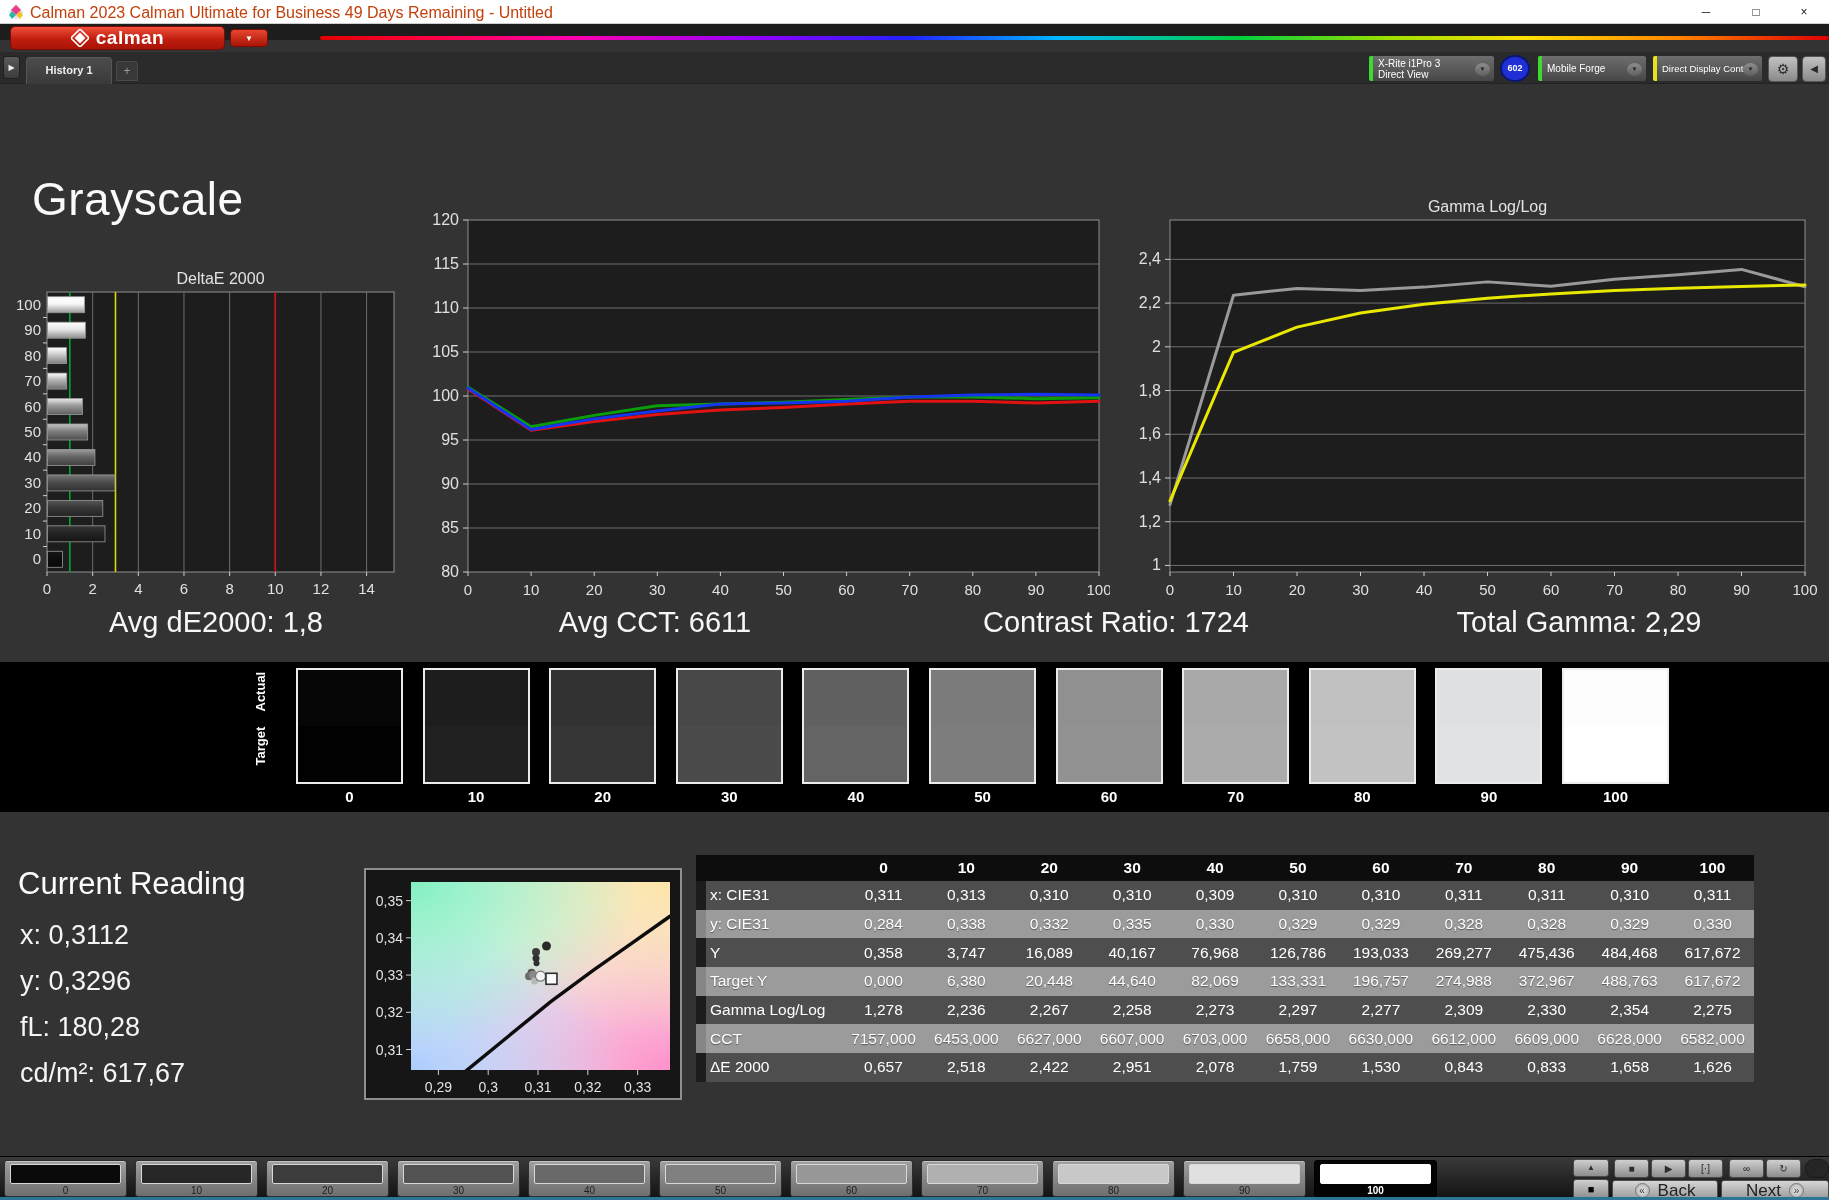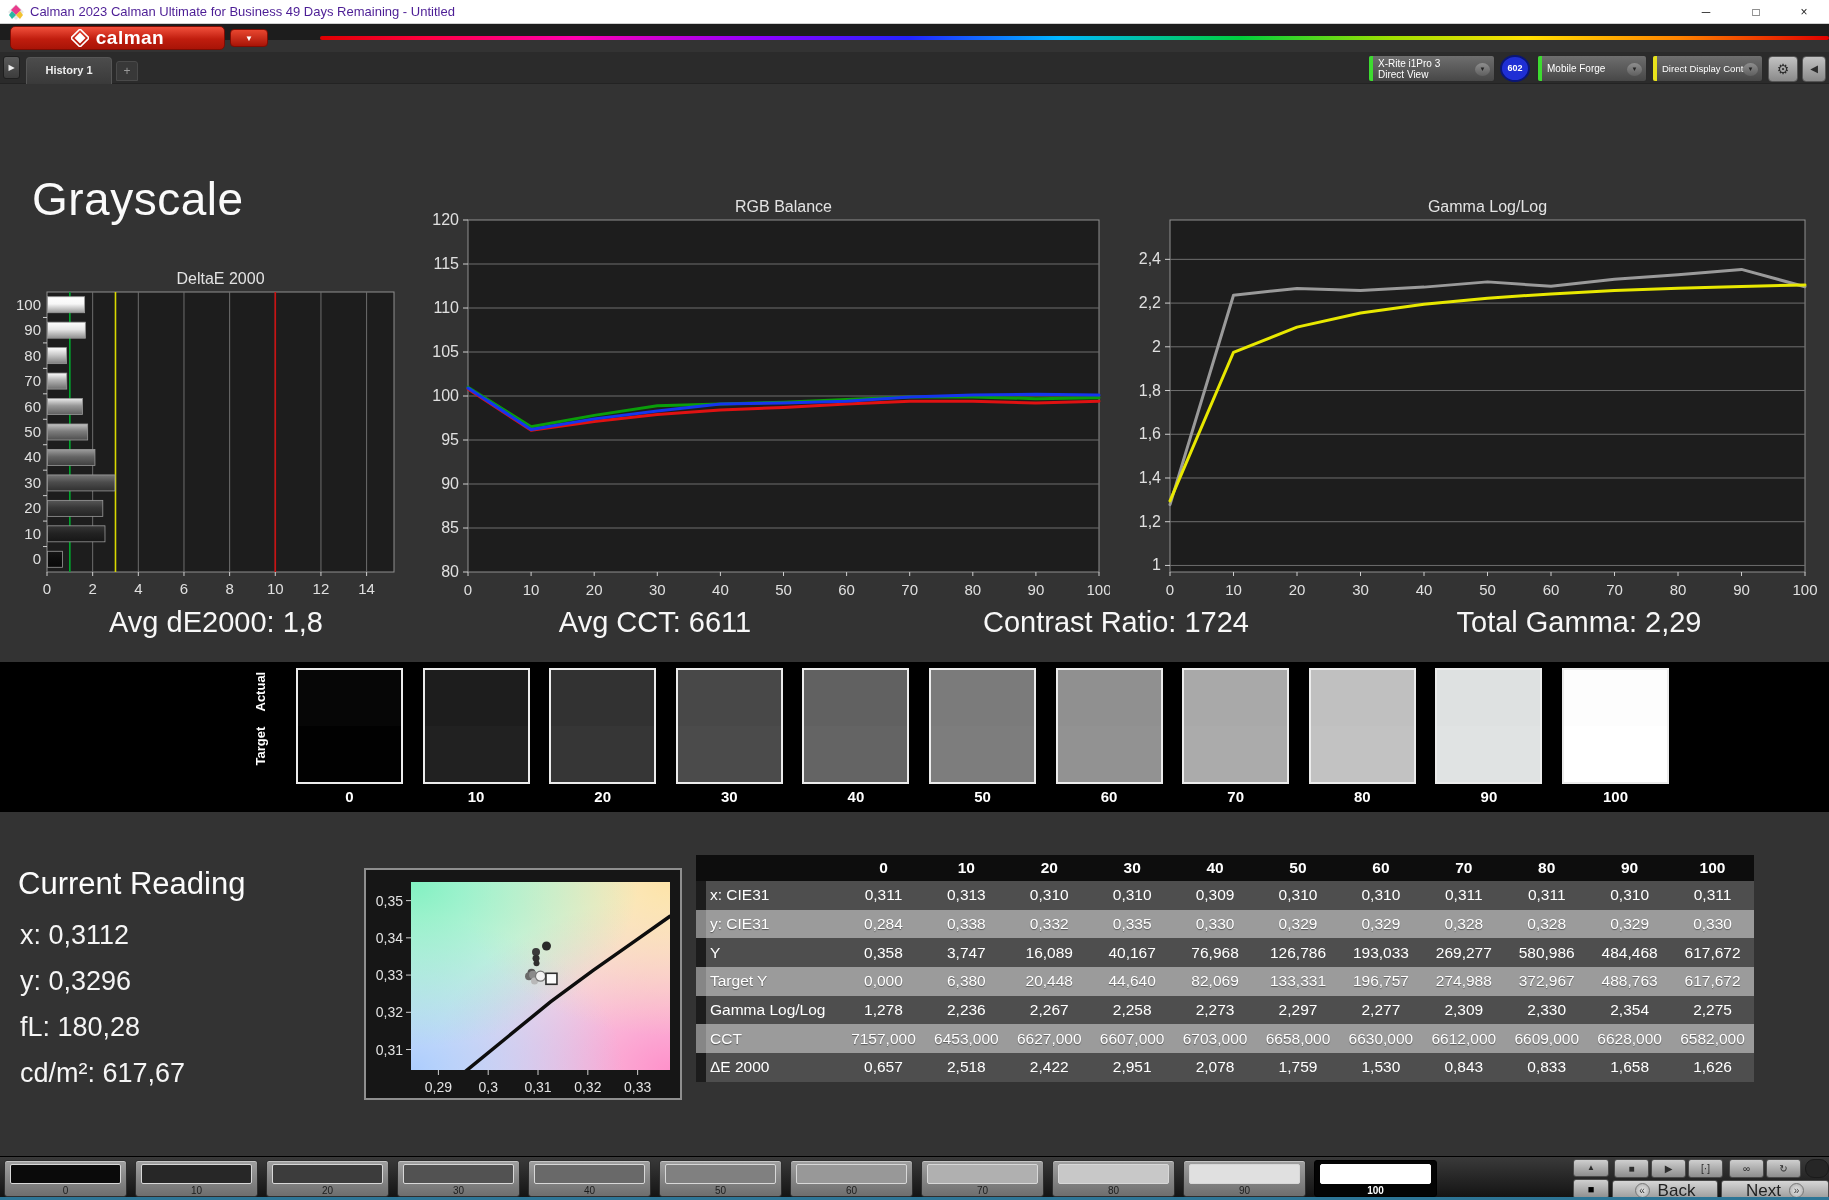--- a/index.html
+++ b/index.html
@@ -2,21 +2,21 @@
 <html><head>
 <meta charset="utf-8">
 <style>
   * { margin:0; padding:0; box-sizing:border-box; }
   html,body { width:1829px; height:1200px; overflow:hidden; background:#333; }
   body { font-family:"Liberation Sans", sans-serif; position:relative; -webkit-font-smoothing:antialiased; }
   .abs { position:absolute; }
 
   
   .titlebar { position:absolute; left:0; top:0; width:1829px; height:24px; background:#fff; border-bottom:1px solid #d0d0d0; }
-  .titlebar .title { position:absolute; left:30px; top:4px; font-size:13px; color:#4c1d95; white-space:nowrap; }
+  .titlebar .title { position:absolute; left:30px; top:4px; font-size:16px; color:#c2410c; white-space:nowrap; }
   .winbtn { position:absolute; top:0; width:46px; height:24px; text-align:center; line-height:24px; font-size:12px; color:#222; cursor:default; }
 
   
   .logobar { position:absolute; left:0; top:24px; width:1829px; height:16px; background:#1d1d1d; }
   .brand-btn { position:absolute; left:10px; top:2px; width:215px; height:24px; border-radius:5px;
      background:linear-gradient(#f1503c,#c01d0e 55%,#a81407); border:1px solid #7d0d04;
      display:flex; align-items:center; justify-content:center; gap:7px; }
   .brand-btn span { color:#fff; font-size:19px; font-weight:bold; letter-spacing:.5px; }
   .brand-arrow { position:absolute; left:230px; top:5px; width:38px; height:18px; border-radius:4px;
      background:linear-gradient(#e8462f,#a81407); border:1px solid #7d0d04; color:#fff; font-size:8px; text-align:center; line-height:17px; }
@@ -271,21 +271,20 @@
         <line x1="265.2894736842105" y1="302" x2="265.2894736842105" y2="306" stroke="#cfcfcf" stroke-width="1"></line>
         <text x="265.2894736842105" y="324" font-size="15" fill="#e0e0e0" text-anchor="middle">10</text>
         <line x1="310.94736842105266" y1="302" x2="310.94736842105266" y2="306" stroke="#cfcfcf" stroke-width="1"></line>
         <text x="310.94736842105266" y="324" font-size="15" fill="#e0e0e0" text-anchor="middle">12</text>
         <line x1="356.60526315789474" y1="302" x2="356.60526315789474" y2="306" stroke="#cfcfcf" stroke-width="1"></line>
         <text x="356.60526315789474" y="324" font-size="15" fill="#e0e0e0" text-anchor="middle">14</text>
       </svg>
   </div>
 
   <div class="chart" style="left:400px;top:76px;width:710px;height:450px">
-    <div class="chart-title" style="left:68px;top:38px;width:631px">RGB Balance</div>
     <svg id="svg-rgb" width="710" height="450">
         <rect x="68" y="60" width="631" height="352" fill="#1d1d1d" stroke="#8f8f8f" stroke-width="1"></rect>
         <line x1="63" y1="412" x2="68" y2="412" stroke="#cfcfcf" stroke-width="1"></line>
         <text x="59" y="417" font-size="16" fill="#e0e0e0" text-anchor="end">80</text>
         <line x1="68" y1="368" x2="699" y2="368" stroke="#6e6e6e" stroke-width="1"></line>
         <line x1="63" y1="368" x2="68" y2="368" stroke="#cfcfcf" stroke-width="1"></line>
         <text x="59" y="373" font-size="16" fill="#e0e0e0" text-anchor="end">85</text>
         <line x1="68" y1="324" x2="699" y2="324" stroke="#6e6e6e" stroke-width="1"></line>
         <line x1="63" y1="324" x2="68" y2="324" stroke="#cfcfcf" stroke-width="1"></line>
         <text x="59" y="329" font-size="16" fill="#e0e0e0" text-anchor="end">90</text>
@@ -562,21 +561,21 @@
         <div class="cell" style="background: rgb(28, 28, 28);"></div>
         <div class="cell lab">Y</div>
         <div class="cell">0,358</div>
         <div class="cell">3,747</div>
         <div class="cell">16,089</div>
         <div class="cell">40,167</div>
         <div class="cell">76,968</div>
         <div class="cell">126,786</div>
         <div class="cell">193,033</div>
         <div class="cell">269,277</div>
-        <div class="cell">580,986</div>
+        <div class="cell">475,436</div>
         <div class="cell">484,468</div>
         <div class="cell">617,672</div>
       </div>
       <div class="trow light" style="height: 28.7px; background: rgb(155, 155, 155);">
         <div class="cell" style="background: rgb(134, 134, 134);"></div>
         <div class="cell lab">Target Y</div>
         <div class="cell">0,000</div>
         <div class="cell">6,380</div>
         <div class="cell">20,448</div>
         <div class="cell">44,640</div>

